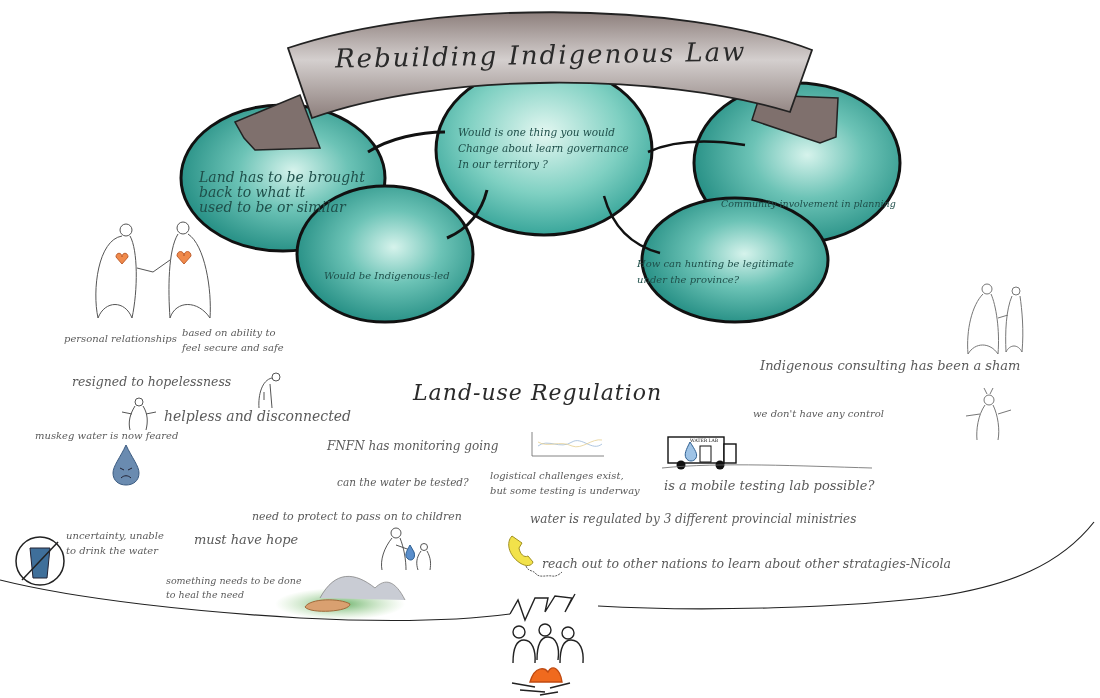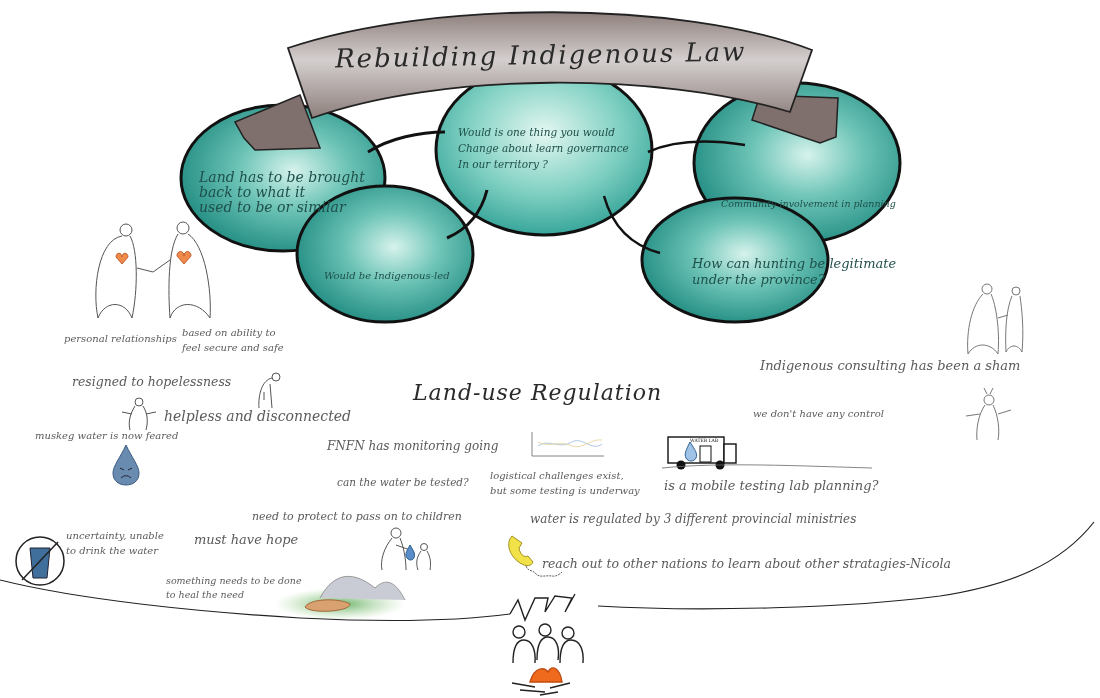--- a/index.html
+++ b/index.html
@@ -152,21 +152,21 @@
   <div>Change about learn governance</div>
   <div>In our territory ?</div>
 </div>
 <div class="t bubble-text" style="left:199px; top:170px; font-size:14px; line-height:15px;">
   <div>Land has to be brought</div>
   <div>back to what it</div>
   <div>used to be or similar</div>
 </div>
 <div class="t bubble-text" style="left:324px; top:268px; font-size:10px;">Would be Indigenous-led</div>
 <div class="t bubble-text" style="left:721px; top:164px; font-size:9.5px;margin-top:32px;">Community involvement in planning</div>
-<div class="t bubble-text" style="left:692px; top:256px; font-size:13px; line-height:16px;">
+<div class="t bubble-text" style="left:637px; top:256px; font-size:10px; line-height:16px;">
   <div>How can hunting be legitimate</div>
   <div>under the province?</div>
 </div>
 
 <div class="t heading" style="left:413px; top:380px;">Land-use Regulation</div>
 
 <div class="t note" style="left:64px; top:333px; font-size:10px;">personal relationships</div>
 <div class="t note" style="left:182px; top:325px; font-size:10px; line-height:15px;">
   <div>based on ability to</div>
   <div>feel secure and safe</div>
@@ -184,20 +184,20 @@
   <div>something needs to be done</div>
   <div>to heal the need</div>
 </div>
 
 <div class="t note" style="left:327px; top:439px; font-size:12px;">FNFN has monitoring going</div>
 <div class="t note" style="left:337px; top:476px; font-size:10.5px;">can the water be tested?</div>
 <div class="t note" style="left:490px; top:468px; font-size:10px; line-height:15px;">
   <div>logistical challenges exist,</div>
   <div>but some testing is underway</div>
 </div>
-<div class="t note" style="left:664px; top:478px; font-size:13px;">is a mobile testing lab planning?</div>
+<div class="t note" style="left:664px; top:478px; font-size:13px;">is a mobile testing lab possible?</div>
 <div class="t note" style="left:530px; top:512px; font-size:12px;">water is regulated by 3 different provincial ministries</div>
 <div class="t note" style="left:542px; top:556px; font-size:12.5px;">reach out to other nations to learn about other  stratagies-Nicola</div>
 
 <div class="t note" style="left:760px; top:358px; font-size:13px;">Indigenous consulting has been a sham</div>
 <div class="t note" style="left:753px; top:408px; font-size:10px;">we don't have any control</div>
 
 <div class="t" style="left:690px; top:438px; font-size:4.5px; font-style:normal; color:#111;">WATER LAB</div>
 
 </body></html>

